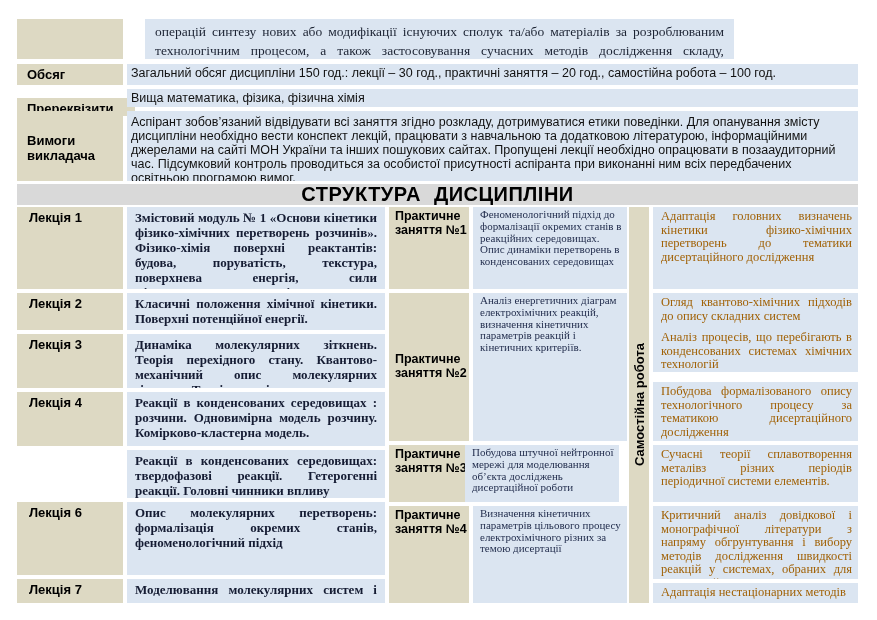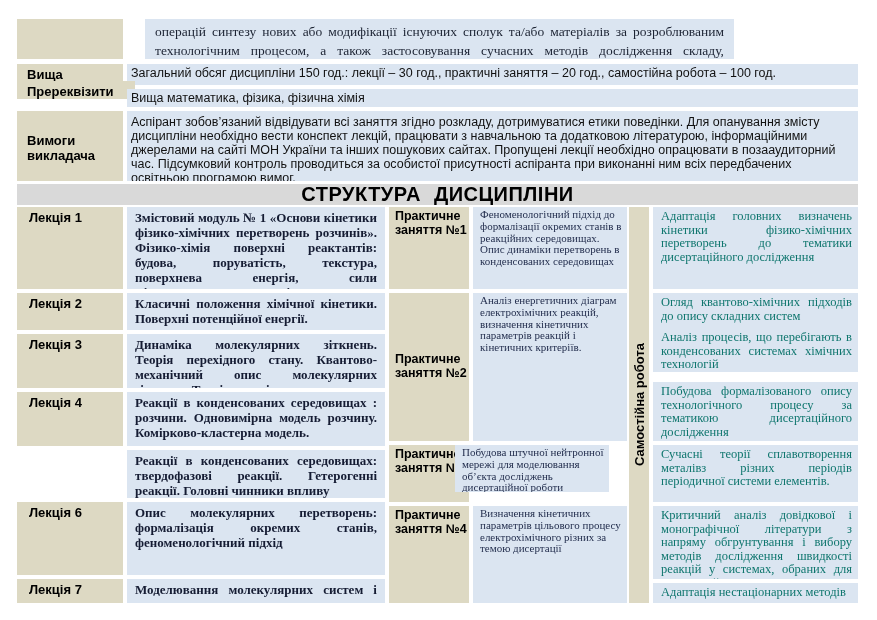--- a/index.html
+++ b/index.html
@@ -23,37 +23,37 @@
 
   
   .lec-label{padding:3px 6px 0 12px;font-weight:bold;font-size:13px;color:#000;}
   .lec-text{padding:3px 8px 0 8px;font-family:"Liberation Serif",serif;font-weight:bold;
             font-size:13px;line-height:15px;color:#151c33;text-align:justify;}
   .pr-label{padding:2px 2px 0 6px;font-weight:bold;font-size:12.5px;line-height:14px;color:#000;}
   .pr-label.offset{padding-top:59px;}
   .pr-text{padding:2px 5px 0 7px;font-family:"Liberation Serif",serif;font-size:11px;
            line-height:11.8px;color:#1f2a4a;}
   .sw-text{padding:3px 6px 0 8px;font-family:"Liberation Serif",serif;font-size:12.5px;
-           line-height:13.6px;color:#0f766e;text-align:justify;}
+           line-height:13.6px;color:#a16207;text-align:justify;}
   .vert-cell{display:flex;align-items:center;justify-content:center;}
   .vert-text{writing-mode:vertical-rl;transform:rotate(180deg);font-weight:bold;
              font-size:13px;color:#000;white-space:nowrap;}
 </style>
 </head>
 <body>
 
 <div class="page">
 
   <div class="cell tan" style="left:17px;top:19px;width:106px;height:40px"></div>
   <div class="cell blue top-serif" style="left:145px;top:19px;width:589px;height:40px">операцій синтезу нових або модифікації існуючих сполук та/або матеріалів за розроблюваним технологічним процесом, а також застосовування сучасних методів дослідження складу, структури та морфології матеріалів</div>
 
-  <div class="cell tan top-label" style="left:17px;top:64px;width:106px;height:21px">Вища</div>
+  <div class="cell tan top-label" style="left:17px;top:64px;width:106px;height:21px">Обсяг</div>
   <div class="cell blue top-sans" style="left:127px;top:64px;width:731px;height:21px">Загальний обсяг дисципліни 150 год.: лекції – 30 год., практичні заняття – 20 год., самостійна робота – 100 год.</div>
 
-  <div class="cell tan top-label" style="left:17px;top:81px;width:118px;height:18px">Пререквізити</div>
+  <div class="cell tan top-label" style="left:17px;top:98px;width:118px;height:18px">Пререквізити</div>
   <div class="cell blue top-sans" style="left:127px;top:89px;width:731px;height:18px">Вища математика, фізика, фізична хімія</div>
 
   <div class="cell tan top-label vcenter" style="left:17px;top:111px;width:106px;height:70px">
     <span>Вимоги викладача</span>
   </div>
   <div class="cell blue top-sans tall" style="left:127px;top:111px;width:731px;height:70px">Аспірант зобов’язаний відвідувати всі заняття згідно розкладу, дотримуватися етики поведінки. Для опанування змісту дисципліни необхідно вести конспект лекцій, працювати з навчальною та додатковою літературою, інформаційними джерелами на сайті МОН України та інших пошукових сайтах. Пропущені лекції необхідно опрацювати в позааудиторний час. Підсумковий контроль проводиться за особистої присутності аспіранта при виконанні ним всіх передбачених освітньою програмою вимог.</div>
 
   <div class="cell gray title-band" style="left:17px;top:184px;width:841px;height:21px">СТРУКТУРА ДИСЦИПЛІНИ</div>
 
   <div class="cell tan lec-label" style="left:17px;top:207px;width:106px;height:82px">Лекція 1</div>
@@ -76,21 +76,21 @@
   <div class="cell tan lec-label" style="left:17px;top:579px;width:106px;height:24px">Лекція 7</div>
   <div class="cell blue lec-text" style="left:127px;top:579px;width:258px;height:24px">Моделювання молекулярних систем і визначення</div>
 
   <div class="cell tan pr-label" style="left:389px;top:207px;width:80px;height:82px">Практичне заняття №1</div>
   <div class="cell blue pr-text" style="left:473px;top:207px;width:154px;height:82px">Феноменологічний підхід до формалізації окремих станів в реакційних середовищах. Опис динаміки перетворень в конденсованих середовищах</div>
 
   <div class="cell tan pr-label offset" style="left:389px;top:293px;width:80px;height:148px">Практичне заняття №2</div>
   <div class="cell blue pr-text" style="left:473px;top:293px;width:154px;height:148px">Аналіз енергетичних діаграм електрохімічних реакцій, визначення кінетичних параметрів реакцій і кінетичних критеріїв.</div>
 
   <div class="cell tan pr-label" style="left:389px;top:445px;width:80px;height:57px">Практичне заняття №3</div>
-  <div class="cell blue pr-text" style="left:455px;top:445px;width:154px;height:47px">Побудова штучної нейтронної мережі для моделювання об’єкта досліджень дисертаційної роботи</div>
+  <div class="cell blue pr-text" style="left:465px;top:445px;width:154px;height:57px">Побудова штучної нейтронної мережі для моделювання об’єкта досліджень дисертаційної роботи</div>
 
   <div class="cell tan pr-label" style="left:389px;top:506px;width:80px;height:97px">Практичне заняття №4</div>
   <div class="cell blue pr-text" style="left:473px;top:506px;width:154px;height:97px">Визначення кінетичних параметрів цільового процесу електрохімічного різних за темою дисертації</div>
 
   <div class="cell tan vert-cell" style="left:629px;top:207px;width:20px;height:396px">
     <span class="vert-text">Самостійна робота</span>
   </div>
 
   <div class="cell blue sw-text" style="left:653px;top:207px;width:205px;height:82px">Адаптація головних визначень кінетики фізико-хімічних перетворень до тематики дисертаційного дослідження</div>
   <div class="cell blue sw-text" style="left:653px;top:293px;width:205px;height:37px">Огляд квантово-хімічних підходів до опису складних систем</div>

